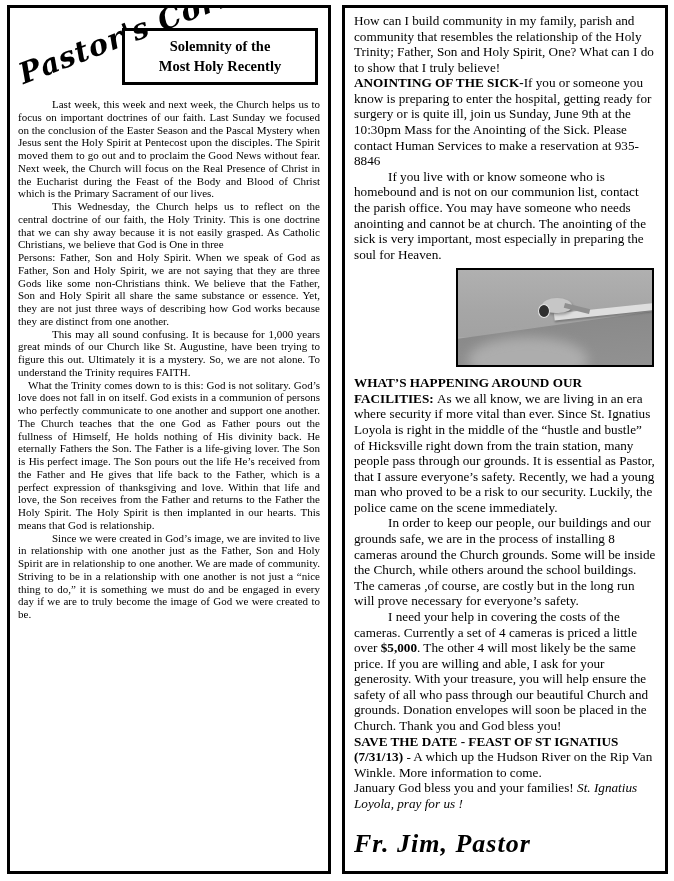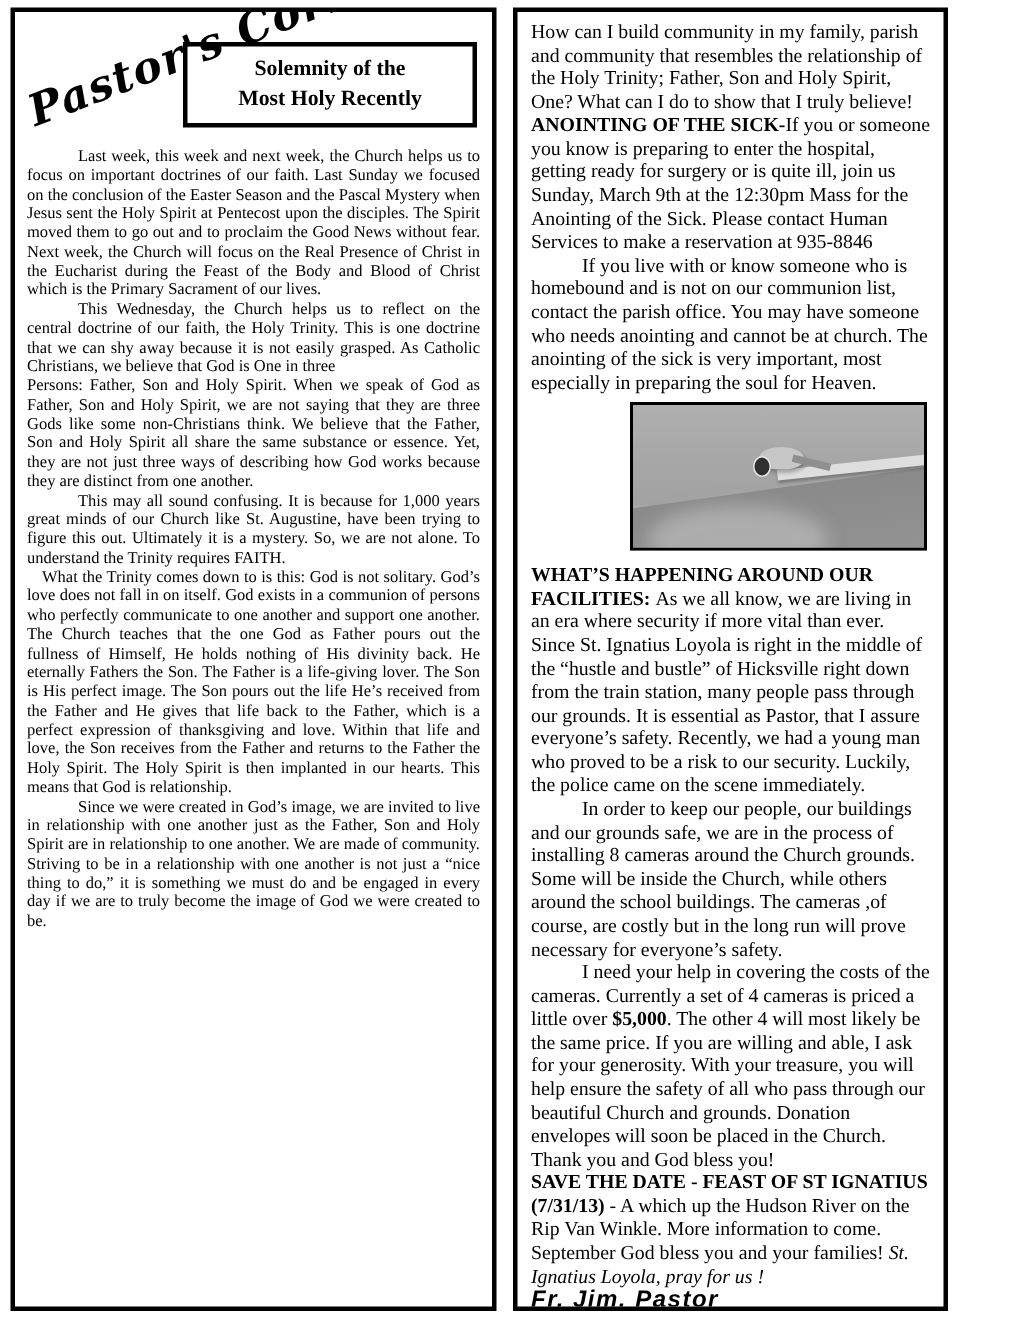--- a/index.html
+++ b/index.html
@@ -1,21 +1,21 @@
 <!DOCTYPE html>
 <html><head>
 <meta charset="utf-8">
 <style>
   html,body{margin:0;padding:0;background:#fff;}
   .page{position:relative;width:674px;height:881px;background:#ffffff;
         font-family:"Liberation Serif",serif;color:#000;}
   .col{position:absolute;top:5px;height:869px;border:3px solid #000;
        box-sizing:border-box;overflow:hidden;background:#fff;}
   .col-left{left:7px;width:324px;padding:4px 8px 4px 8px;}
-  .col-right{left:342px;width:290px;padding:5px 9px 4px 9px;}
+  .col-right{left:342px;width:326px;padding:5px 9px 4px 9px;}
 
   
   .lc-header{position:relative;height:86px;}
   .corner-title{position:absolute;left:2px;top:46px;transform:rotate(-21deg);
       transform-origin:0 50%;font-weight:bold;font-style:italic;font-size:29px;
       letter-spacing:1px;white-space:nowrap;font-family:"DejaVu Serif",serif;}
   .feast-box{position:absolute;right:2px;top:16px;width:166px;border:3px solid #000;
       padding:6px 12px;text-align:center;font-weight:bold;font-size:14.5px;line-height:1.35;}
 
   
@@ -37,22 +37,22 @@
       border-radius:50%;background:#b5b5b5;filter:blur(6px);opacity:.8;}
   .photo-rail{position:absolute;right:-6px;top:38px;width:104px;height:7px;
       transform:rotate(-6deg);background:#dedede;box-shadow:0 2px 2px rgba(0,0,0,.25);}
   .photo-camera{position:absolute;left:84px;top:28px;width:30px;height:15px;
       border-radius:50% 50% 45% 45%;background:#c6c6c6;box-shadow:1px 2px 3px rgba(0,0,0,.3);}
   .photo-arm{position:absolute;left:106px;top:36px;width:26px;height:5px;
       transform:rotate(14deg);background:#8f8f8f;}
   .photo-lens{position:absolute;left:80px;top:34px;width:10px;height:12px;
       border-radius:50%;background:#2f2f2f;border:1px solid #e8e8e8;}
 
-  .signature{font-family:Liberation Sans, sans-serif;font-weight:bold;font-style:italic;
-      font-size:16px;letter-spacing:1px;margin-top:0;}
+  .signature{font-family:Liberation Serif, serif;font-weight:bold;font-style:italic;
+      font-size:26px;letter-spacing:1px;margin-top:18px;}
 </style>
 </head>
 <body>
 
 <div class="page">
 
   <div class="col col-left">
     <div class="lc-header">
       <div class="corner-title">Pastor's Corner</div>
       <div class="feast-box">
@@ -66,21 +66,21 @@
     <p class="para">Persons: Father, Son and Holy Spirit.  When we speak of God as Father, Son and Holy Spirit, we are not saying that they are three Gods like some non-Christians think. We believe that the Father, Son and Holy Spirit all share the same substance or essence.  Yet, they are not just three ways of describing how God works because they are distinct from one another.</p>
     <p class="para ind">This may all sound confusing.  It is because for 1,000 years great minds of our Church like St. Augustine, have been trying to figure this out.  Ultimately it is a mystery.  So, we are not alone.  To understand the Trinity requires FAITH.</p>
     <p class="para ind-sm">What the Trinity comes down to is this: God is not solitary.  God’s love does not fall in on itself. God exists in a communion of persons who perfectly communicate to one another and support one another.  The Church teaches that the one God as Father pours out the fullness of Himself, He holds nothing of His divinity back.  He eternally Fathers the Son.  The Father is a life-giving lover. The Son is His perfect image.  The Son pours out the life He’s received from the Father and He gives that life back to the Father, which is a perfect expression of thanksgiving and love. Within that life and love, the Son receives from the Father and returns to the Father the Holy Spirit.  The Holy Spirit is then implanted in our hearts. This means that God is relationship.</p>
     <p class="para ind">Since we were created in God’s image, we are invited to live in relationship with one another just as the Father, Son and Holy Spirit are in relationship to one another.  We are made of community.  Striving to be in a relationship with one another is not just a “nice thing to do,” it is something we must do and be engaged in every day if we are to truly become the image of God we were created to be.</p>
   </div>
 
   <div class="col col-right">
 
     <p class="para-r">How can I build community in my family, parish and community that resembles the relationship of the Holy Trinity; Father, Son and Holy Spirit, One?  What can I do to show that I truly believe!</p>
 
-    <p class="para-r"><b class="lead">ANOINTING OF THE SICK-</b><span>If you or someone you know is preparing to enter the hospital, getting ready for surgery or is quite ill, join us Sunday, March 9th at the 12:30pm Mass for the Anointing of the Sick.  Please contact Human Services to make a reservation at 935-8846</span></p>
+    <p class="para-r"><b class="lead">ANOINTING OF THE SICK-</b><span>If you or someone you know is preparing to enter the hospital, getting ready for surgery or is quite ill, join us Sunday, June 9th at the 10:30pm Mass for the Anointing of the Sick.  Please contact Human Services to make a reservation at 935-8846</span></p>
 
     <p class="para-r ind">If you live with or know someone who is homebound and is not on our communion list, contact the parish office.  You may have someone who needs anointing and cannot be at church.  The anointing of the sick is very important, most especially in preparing the soul for Heaven.</p>
 
     <div class="photo">
       <div class="photo-ceiling"></div>
       <div class="photo-wall"></div>
       <div class="photo-glow"></div>
       <div class="photo-rail"></div>
       <div class="photo-camera"></div>
       <div class="photo-arm"></div>
@@ -88,17 +88,17 @@
     </div>
 
     <p class="para-r"><b class="lead">WHAT’S HAPPENING AROUND OUR FACILITIES: </b><span>As we all know, we are living in an era where security if more vital than ever.  Since St. Ignatius Loyola is right in the middle of the “hustle and bustle” of Hicksville right down from the train station, many people pass through our grounds.  It is essential as Pastor, that I assure everyone’s safety.  Recently, we had a young man who proved to be a risk to our security. Luckily, the police came on the scene immediately.</span></p>
 
     <p class="para-r ind">In order to keep our people, our buildings and our grounds safe, we are in the process of installing 8 cameras around the Church grounds.  Some will be inside the Church, while others around the school buildings. The cameras ,of course, are costly but in the long run will prove necessary for everyone’s safety.</p>
 
     <p class="para-r ind"><span>I need your help in covering the costs of the cameras.  Currently a set of 4 cameras is priced a little over </span><b>$5,000</b><span>.  The other 4 will most likely be the same price. If you are willing and able, I ask for your generosity. With your treasure, you will help ensure the safety of all who pass through our beautiful Church and grounds. Donation envelopes will soon be placed in the Church. Thank you and God bless you!</span></p>
 
     <p class="para-r"><b class="lead">SAVE THE DATE  - FEAST OF ST IGNATIUS (7/31/13)</b><span> - A which up the Hudson River on the Rip Van Winkle. More information to come.</span></p>
 
-    <p class="para-r"><span>September God bless you and your families! </span><i>St. Ignatius Loyola, pray for us !</i></p>
+    <p class="para-r"><span>January God bless you and your families! </span><i>St. Ignatius Loyola, pray for us !</i></p>
 
     <div class="signature">Fr. Jim, Pastor</div>
   </div>
 </div>
 
 </body></html>

